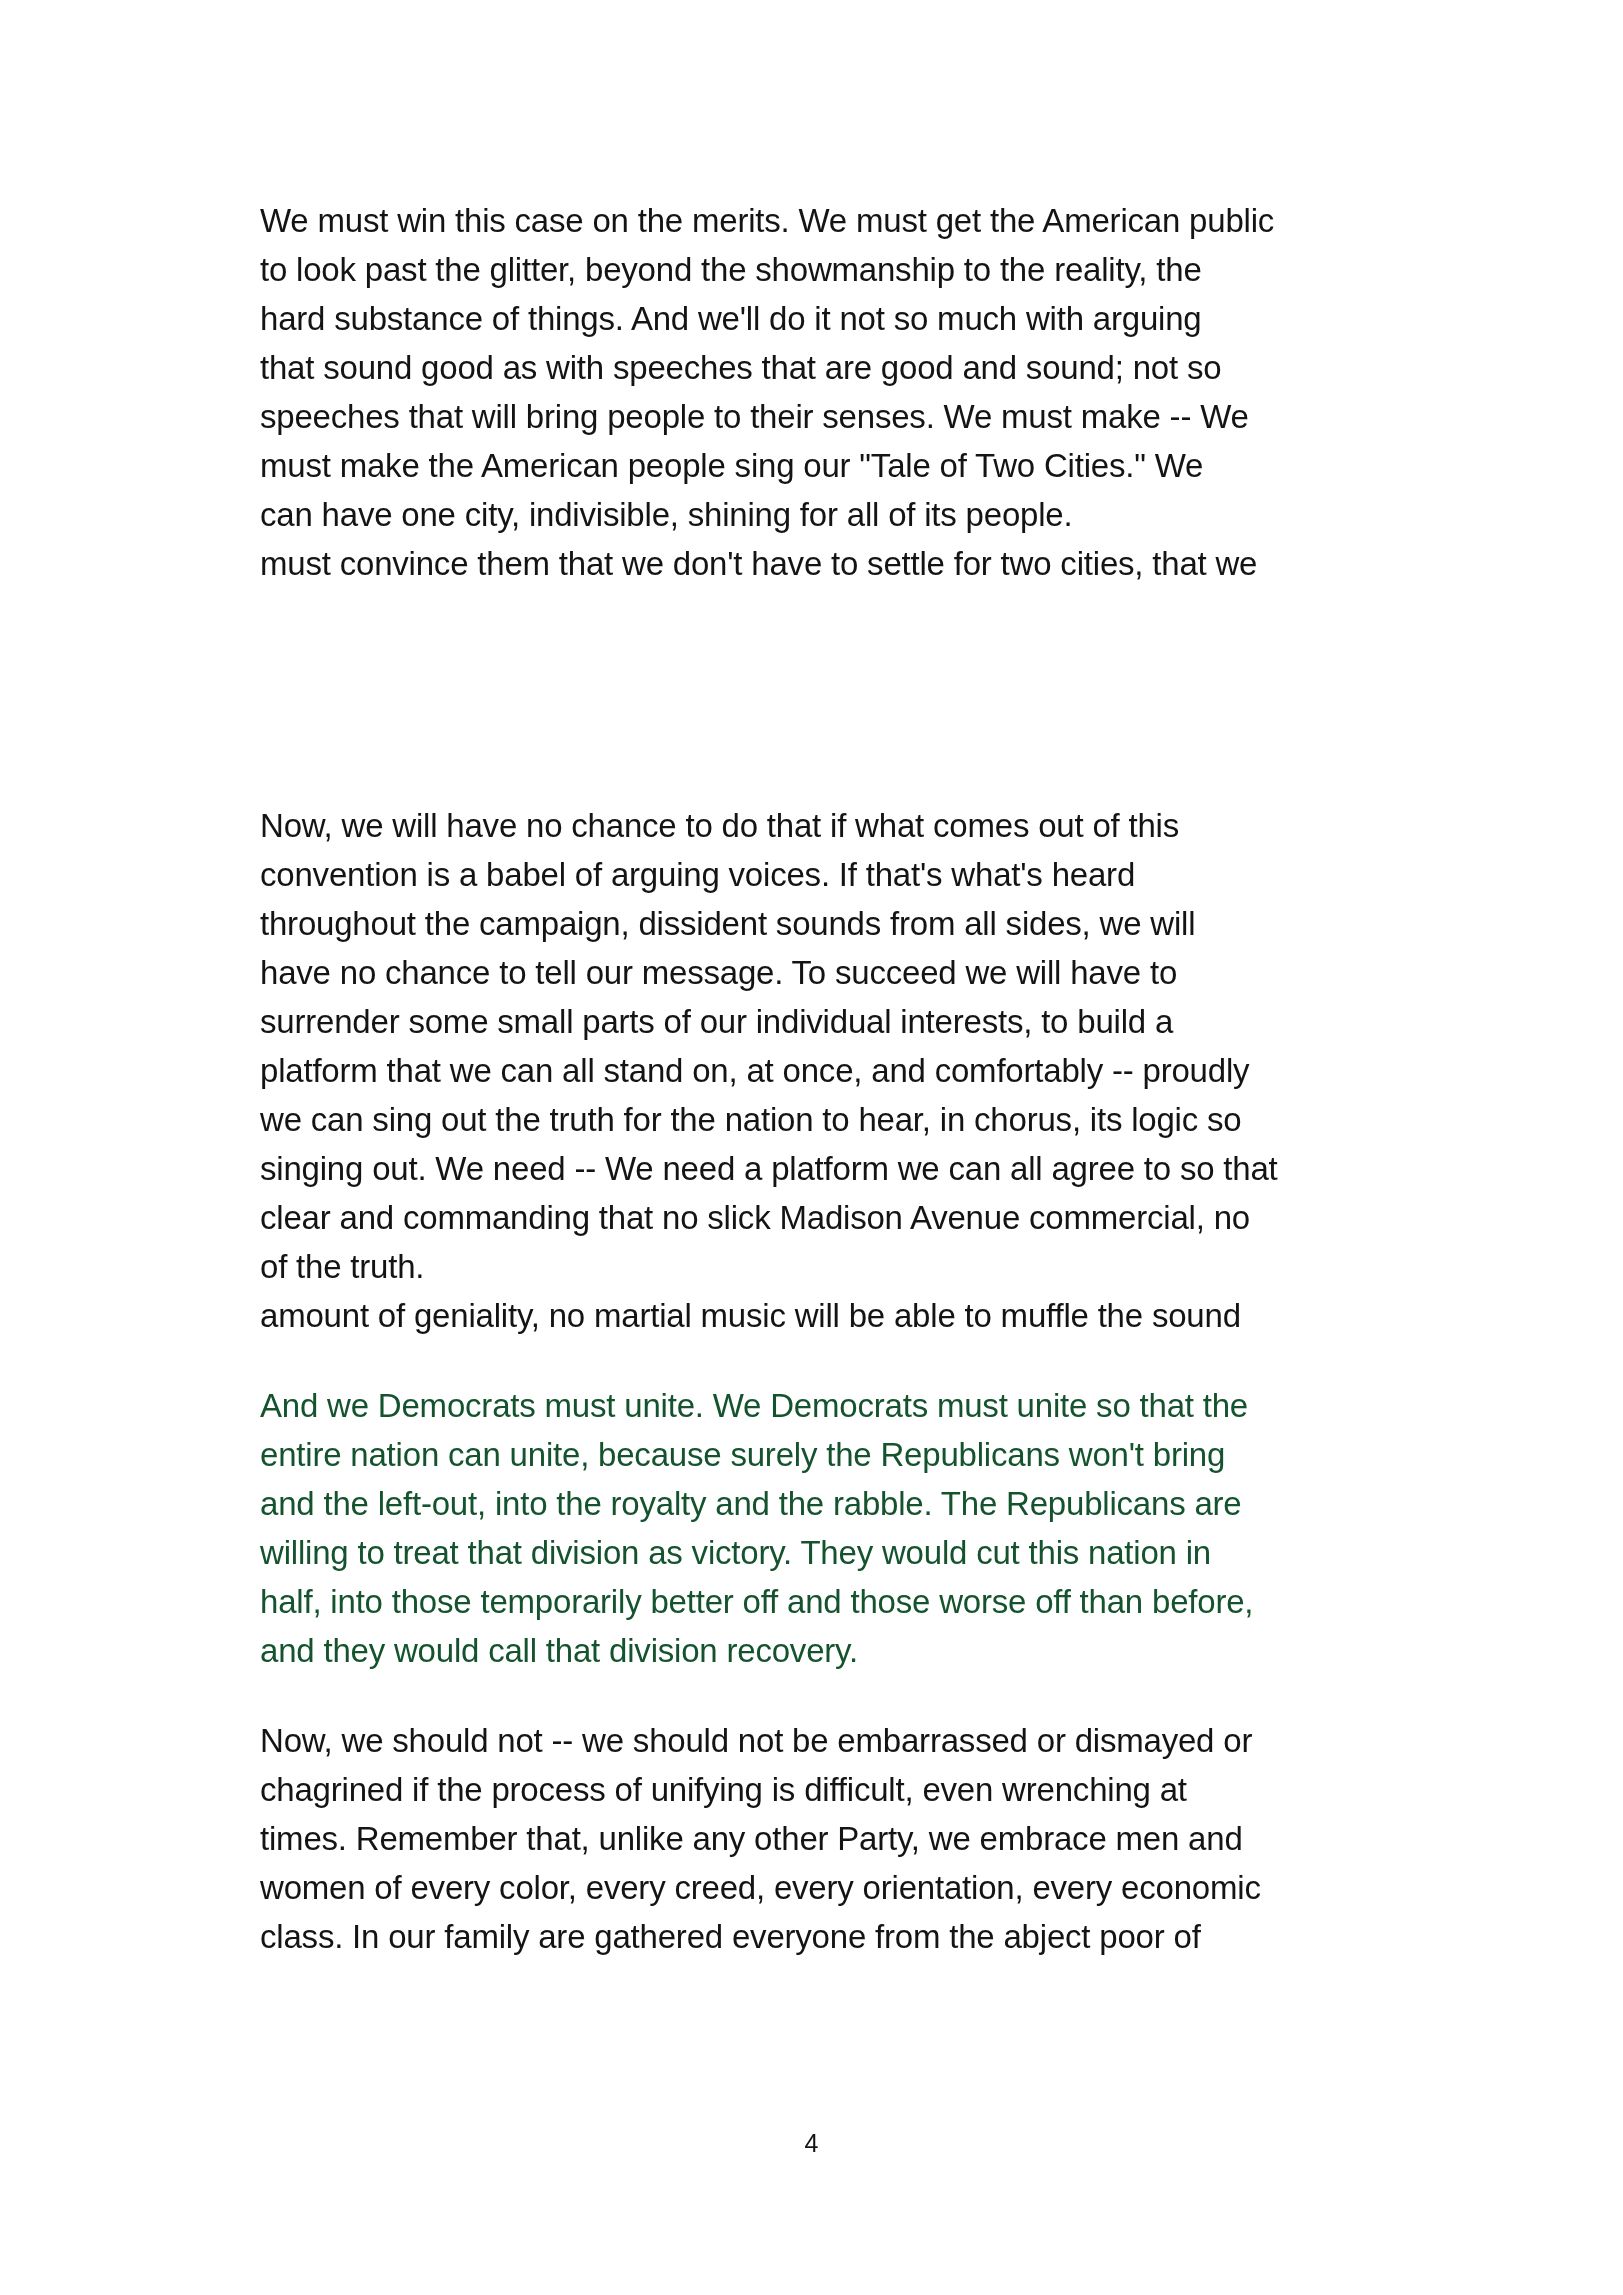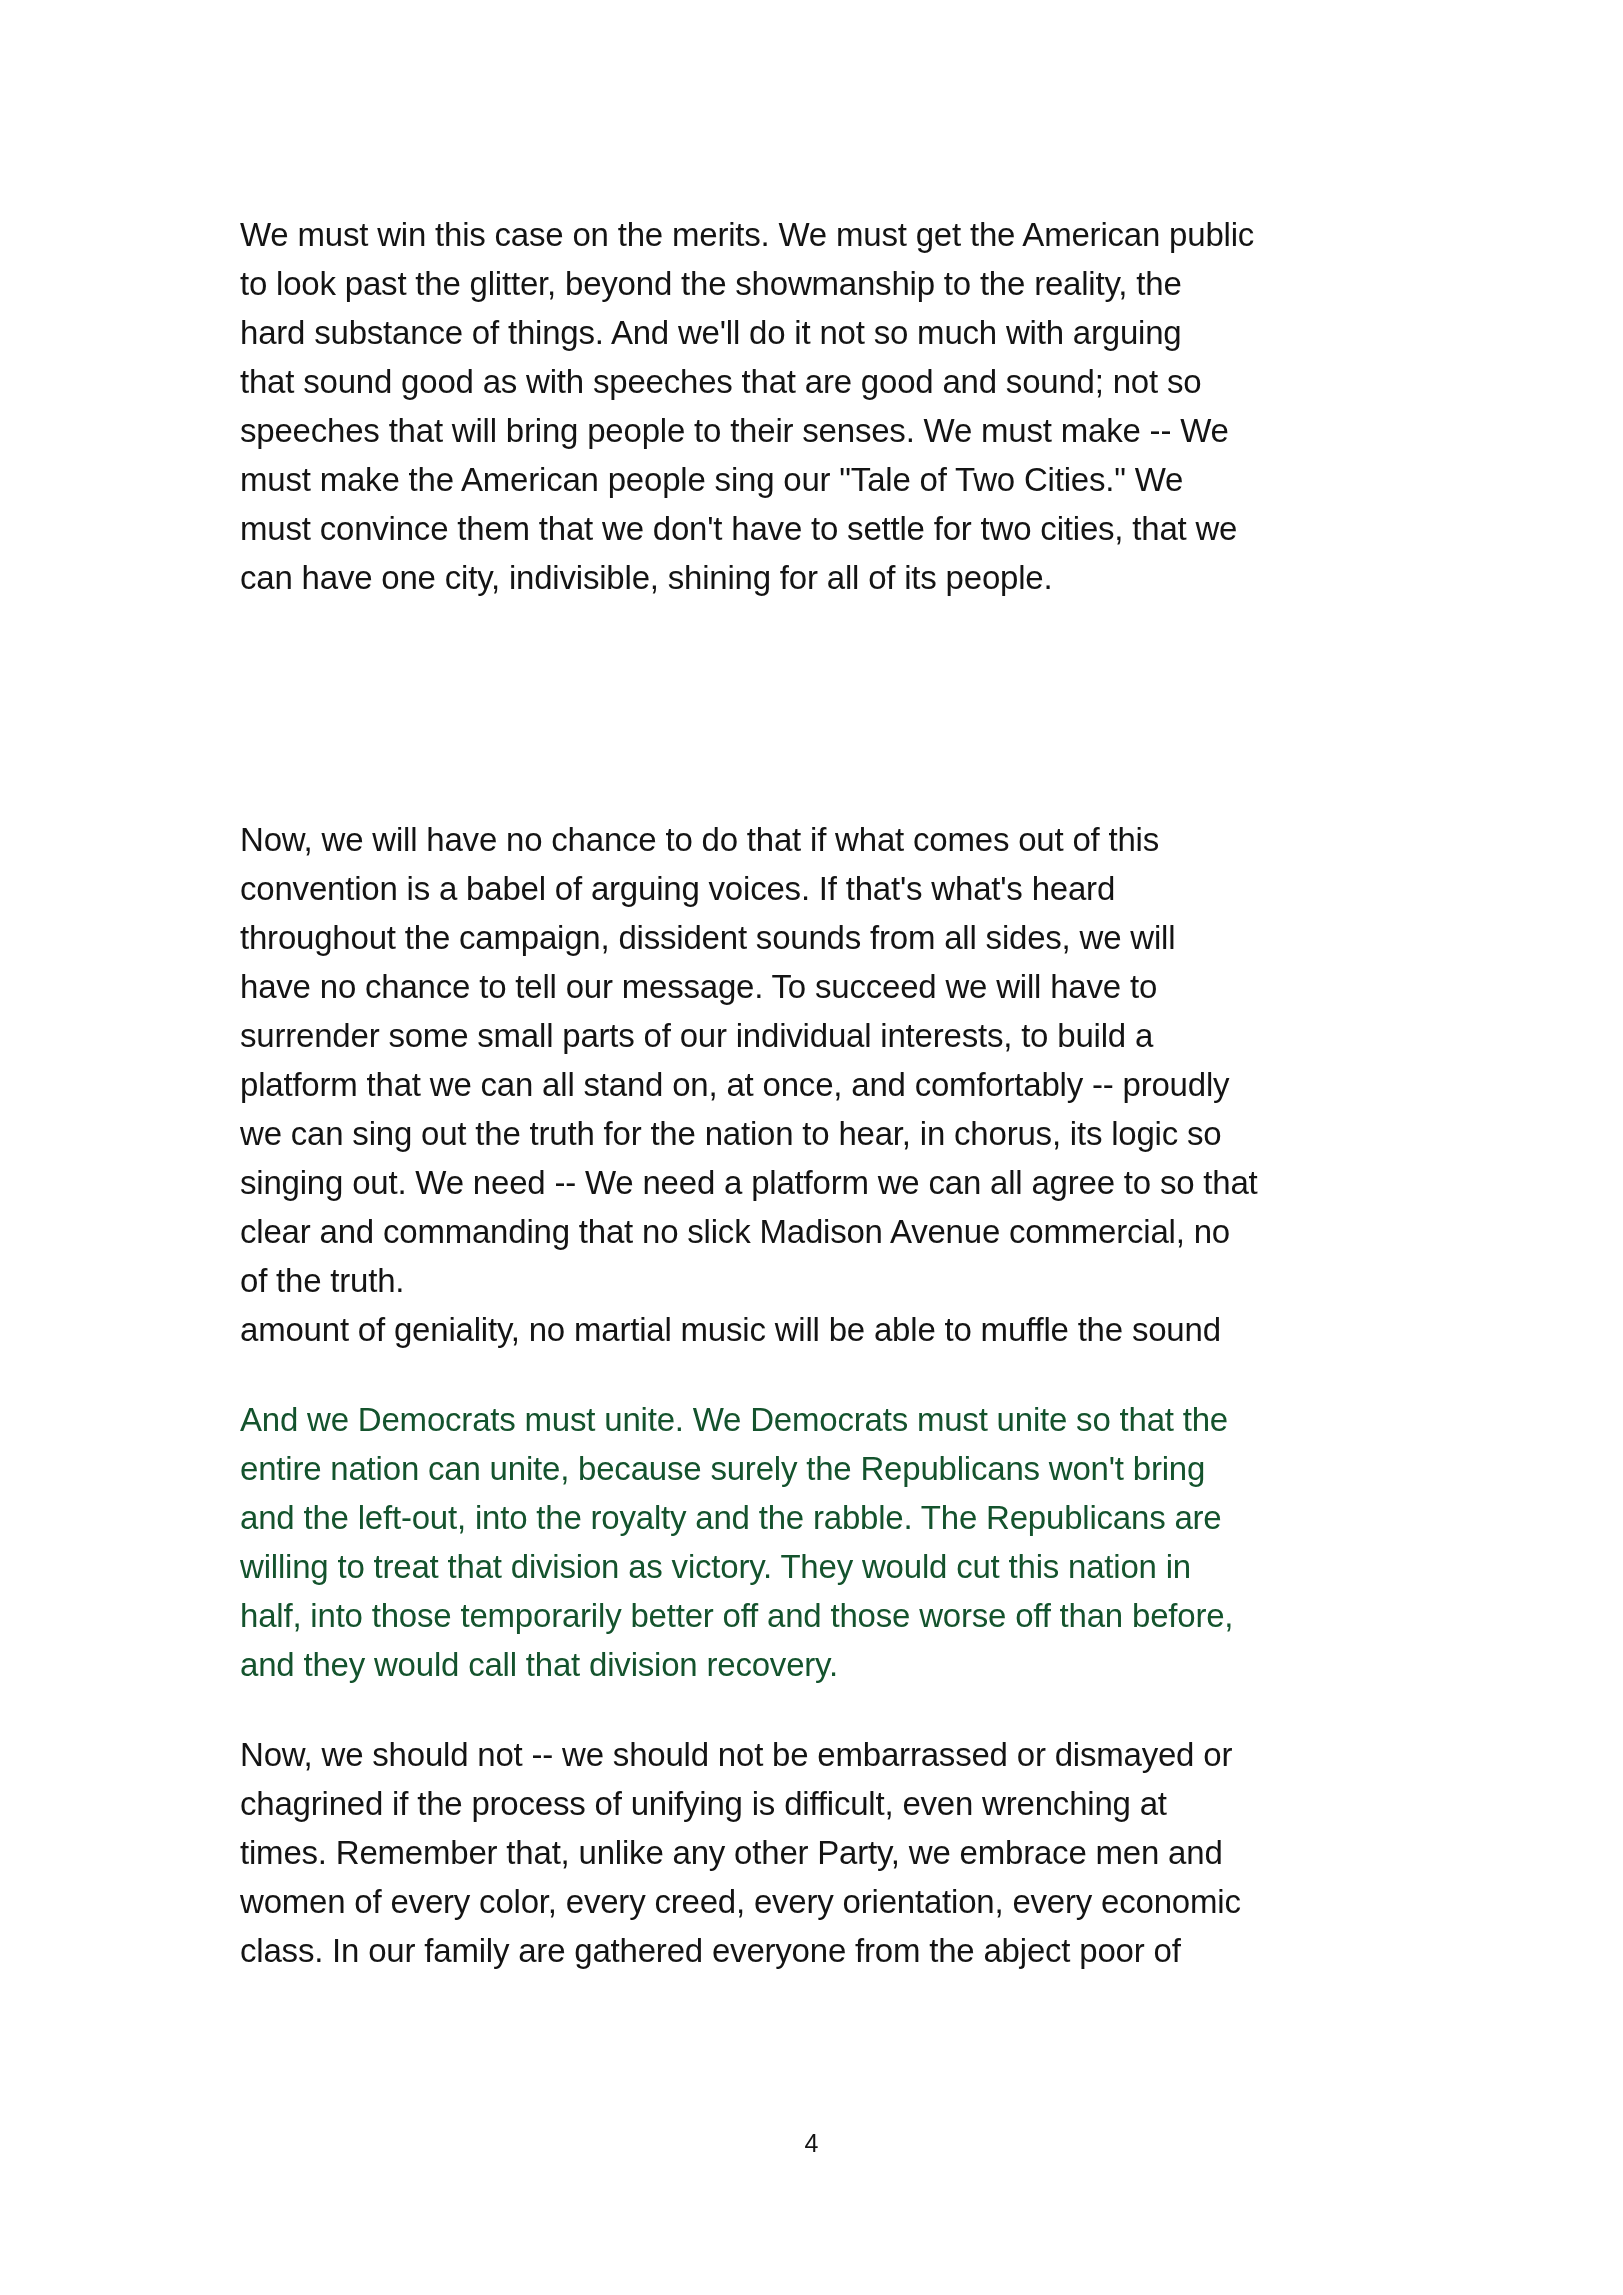--- a/index.html
+++ b/index.html
@@ -11,24 +11,23 @@
     position: relative;
     width: 1623px;
     height: 2295px;
     background: #ffffff;
     margin: 0 auto;
     overflow: hidden;
     font-family: "Liberation Sans", "DejaVu Sans", sans-serif;
   }
   .text-block {
     position: absolute;
-    left: 240px;
+    left: 260px;
     top: 196px;
     width: 1152px;
-    margin-top: 14px;
   }
   .para {
     margin: 0 0 41px 0;
     padding: 0;
     font-size: 33px;
     line-height: 49px;
     letter-spacing: -0.2px;
     color: #141414;
   }
   .para.gap-large {
@@ -58,22 +57,22 @@
 <div class="page" style="background: rgb(255, 255, 255);">
   <section class="text-block">
 
   <p class="para gap-large" style="color: rgb(20, 20, 20);">
         <span class="line">We must win this case on the merits. We must get the American public</span>
         <span class="line">to look past the glitter, beyond the showmanship to the reality, the</span>
         <span class="line">hard substance of things. And we'll do it not so much with arguing</span>
         <span class="line">that sound good as with speeches that are good and sound; not so</span>
         <span class="line">speeches that will bring people to their senses. We must make -- We</span>
         <span class="line">must make the American people sing our "Tale of Two Cities." We</span>
+        <span class="line">can have one city, indivisible, shining for all of its people.</span>
         <span class="line">must convince them that we don't have to settle for two cities, that we</span>
-        <span class="line">can have one city, indivisible, shining for all of its people.</span>
       </p>
       <p class="para" style="color: rgb(20, 20, 20);">
         <span class="line">Now, we will have no chance to do that if what comes out of this</span>
         <span class="line">convention is a babel of arguing voices. If that's what's heard</span>
         <span class="line">throughout the campaign, dissident sounds from all sides, we will</span>
         <span class="line">have no chance to tell our message. To succeed we will have to</span>
         <span class="line">surrender some small parts of our individual interests, to build a</span>
         <span class="line">platform that we can all stand on, at once, and comfortably -- proudly</span>
         <span class="line">we can sing out the truth for the nation to hear, in chorus, its logic so</span>
         <span class="line">singing out. We need -- We need a platform we can all agree to so that</span>

